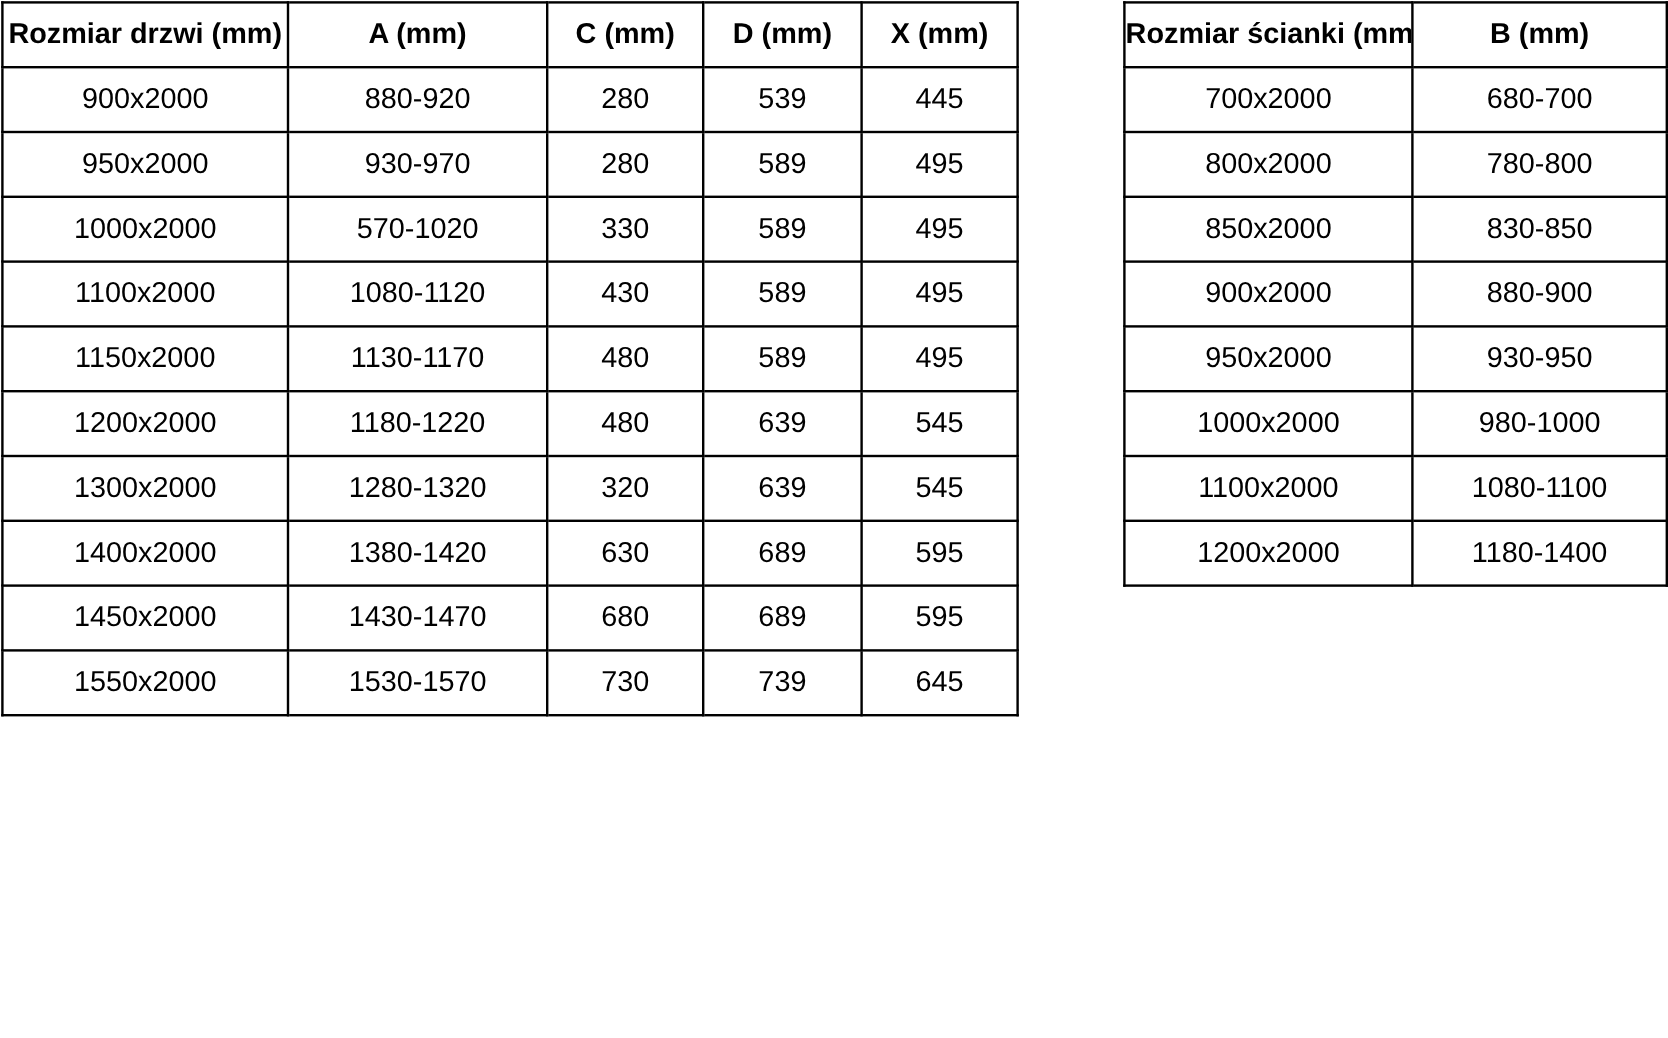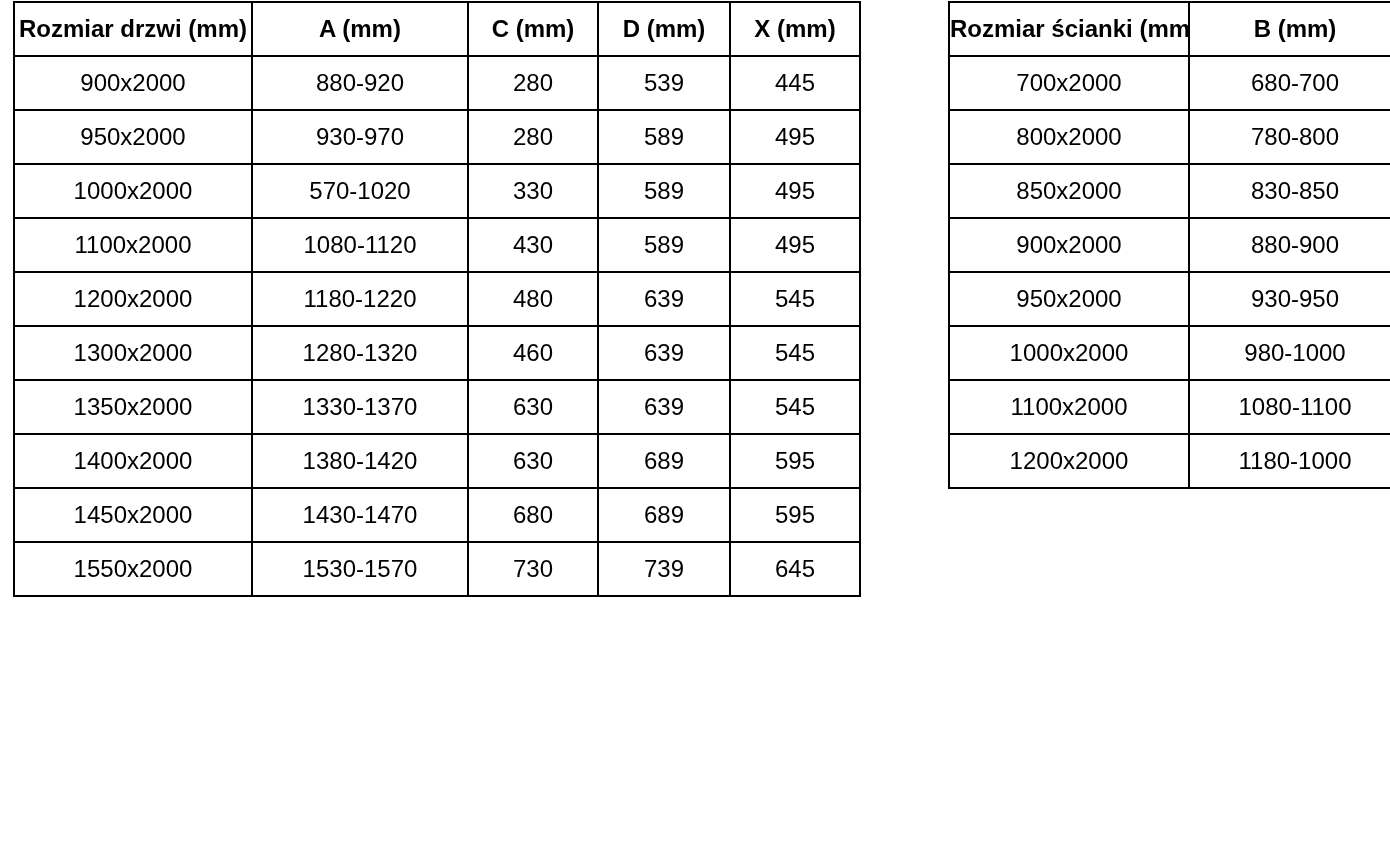--- a/index.html
+++ b/index.html
@@ -11,21 +11,20 @@
     width: 1390px;
     height: 865px;
     position: relative;
     overflow: hidden;
     font-family: "Liberation Sans", sans-serif;
     color: #000000;
   }
   .canvas {
     position: absolute;
     inset: 0;
-    margin-left: 12px;
   }
   table.dim-table {
     border-collapse: collapse;
     table-layout: fixed;
     position: absolute;
     top: 1px;
     background: #ffffff;
   }
   table.dim-table th,
   table.dim-table td {
@@ -97,37 +96,37 @@
           <td>495</td>
         </tr>
         <tr>
           <td>1100x2000</td>
           <td>1080-1120</td>
           <td>430</td>
           <td>589</td>
           <td>495</td>
         </tr>
         <tr>
+          <td>1150x2000</td>
+          <td>1130-1170</td>
+          <td>480</td>
+          <td>589</td>
+          <td>495</td>
+        </tr>
+        <tr>
           <td>1200x2000</td>
           <td>1180-1220</td>
           <td>480</td>
           <td>639</td>
           <td>545</td>
         </tr>
         <tr>
           <td>1300x2000</td>
           <td>1280-1320</td>
-          <td>460</td>
-          <td>639</td>
-          <td>545</td>
-        </tr>
-        <tr>
-          <td>1350x2000</td>
-          <td>1330-1370</td>
-          <td>630</td>
+          <td>320</td>
           <td>639</td>
           <td>545</td>
         </tr>
         <tr>
           <td>1400x2000</td>
           <td>1380-1420</td>
           <td>630</td>
           <td>689</td>
           <td>595</td>
         </tr>
@@ -178,17 +177,17 @@
         <tr>
           <td>1000x2000</td>
           <td>980-1000</td>
         </tr>
         <tr>
           <td>1100x2000</td>
           <td>1080-1100</td>
         </tr>
         <tr>
           <td>1200x2000</td>
-          <td>1180-1000</td>
+          <td>1180-1400</td>
         </tr>
       </tbody>
     </table>
 </div>
 
 </body></html>

